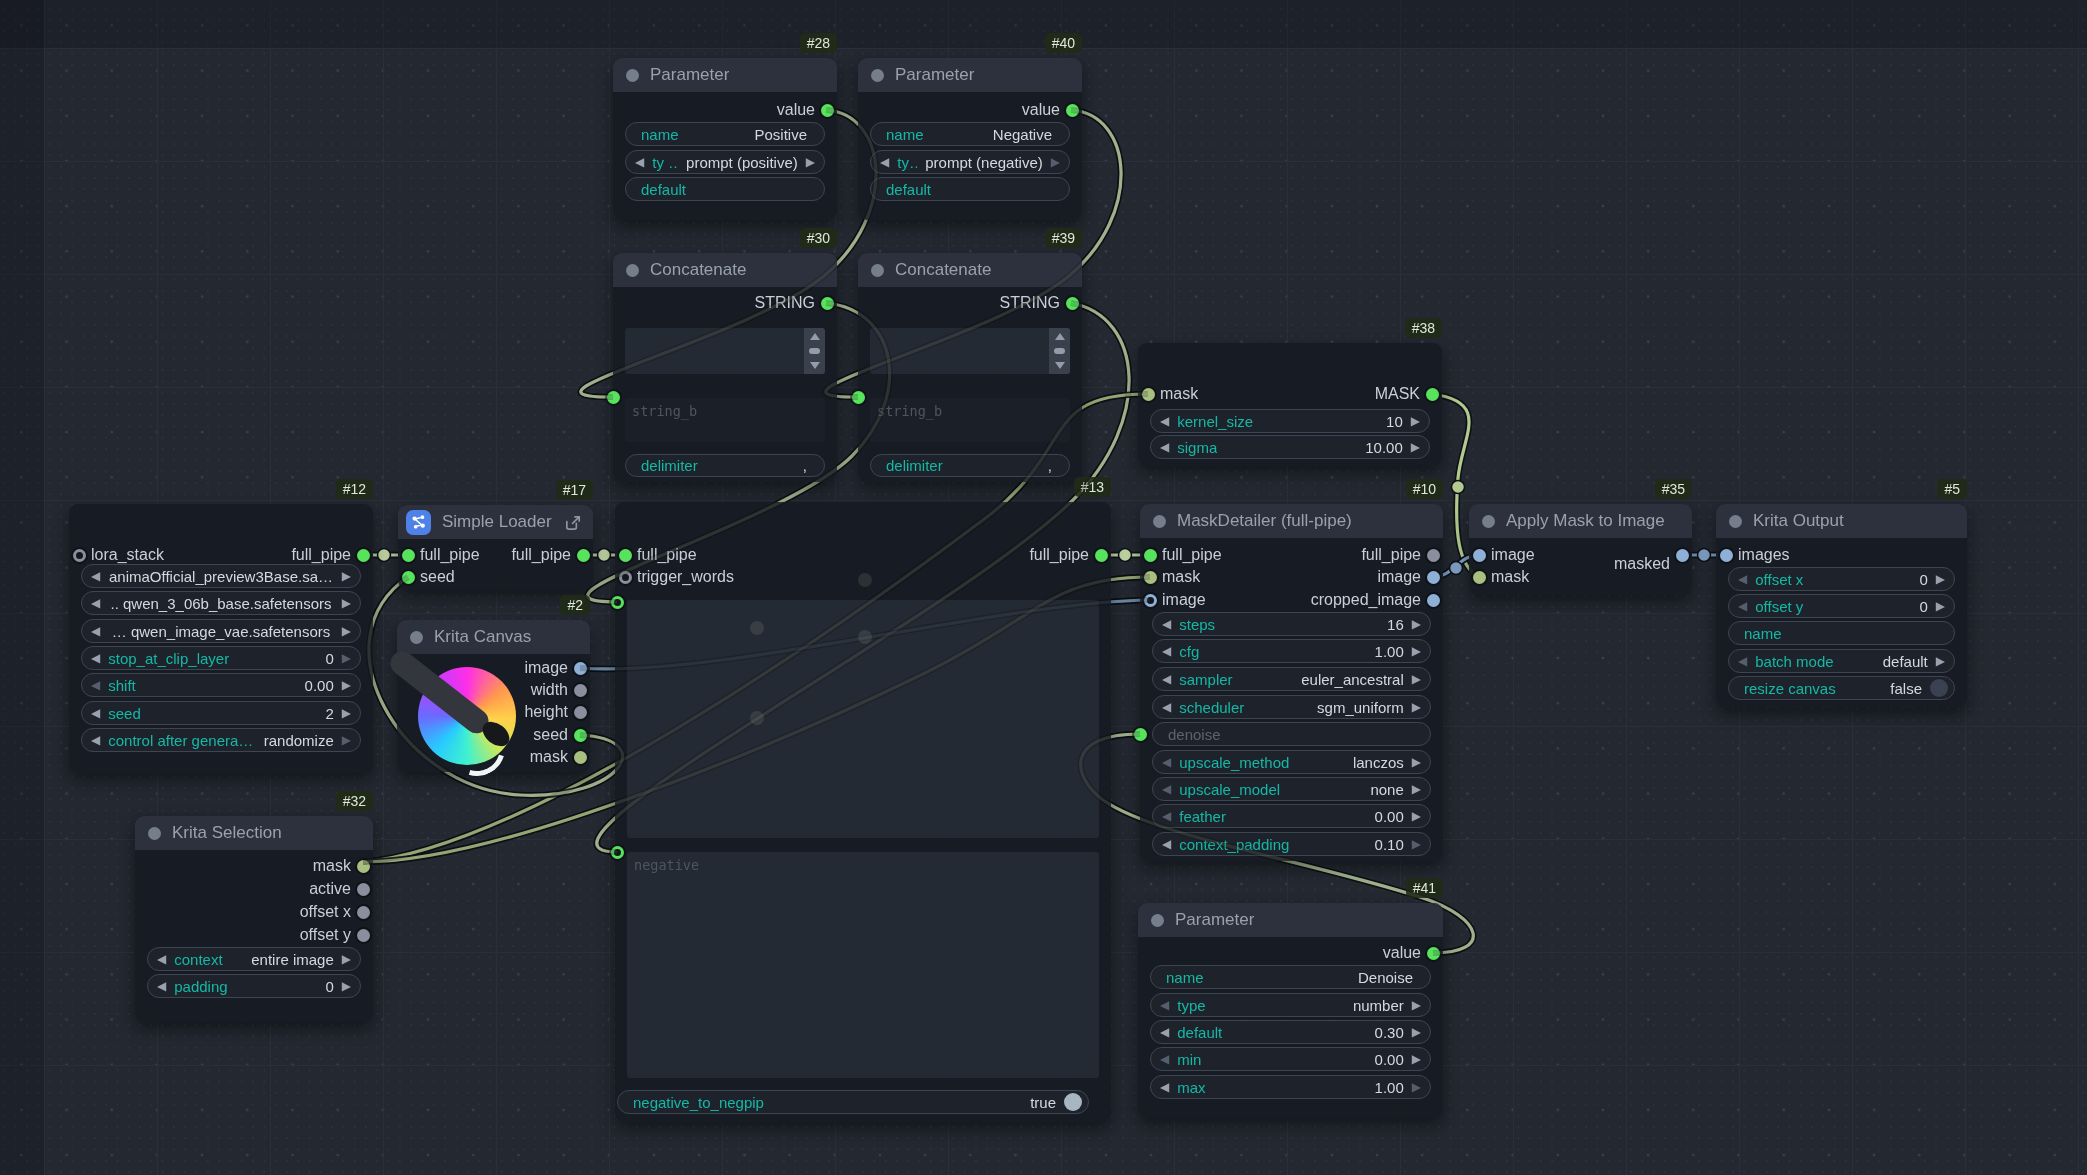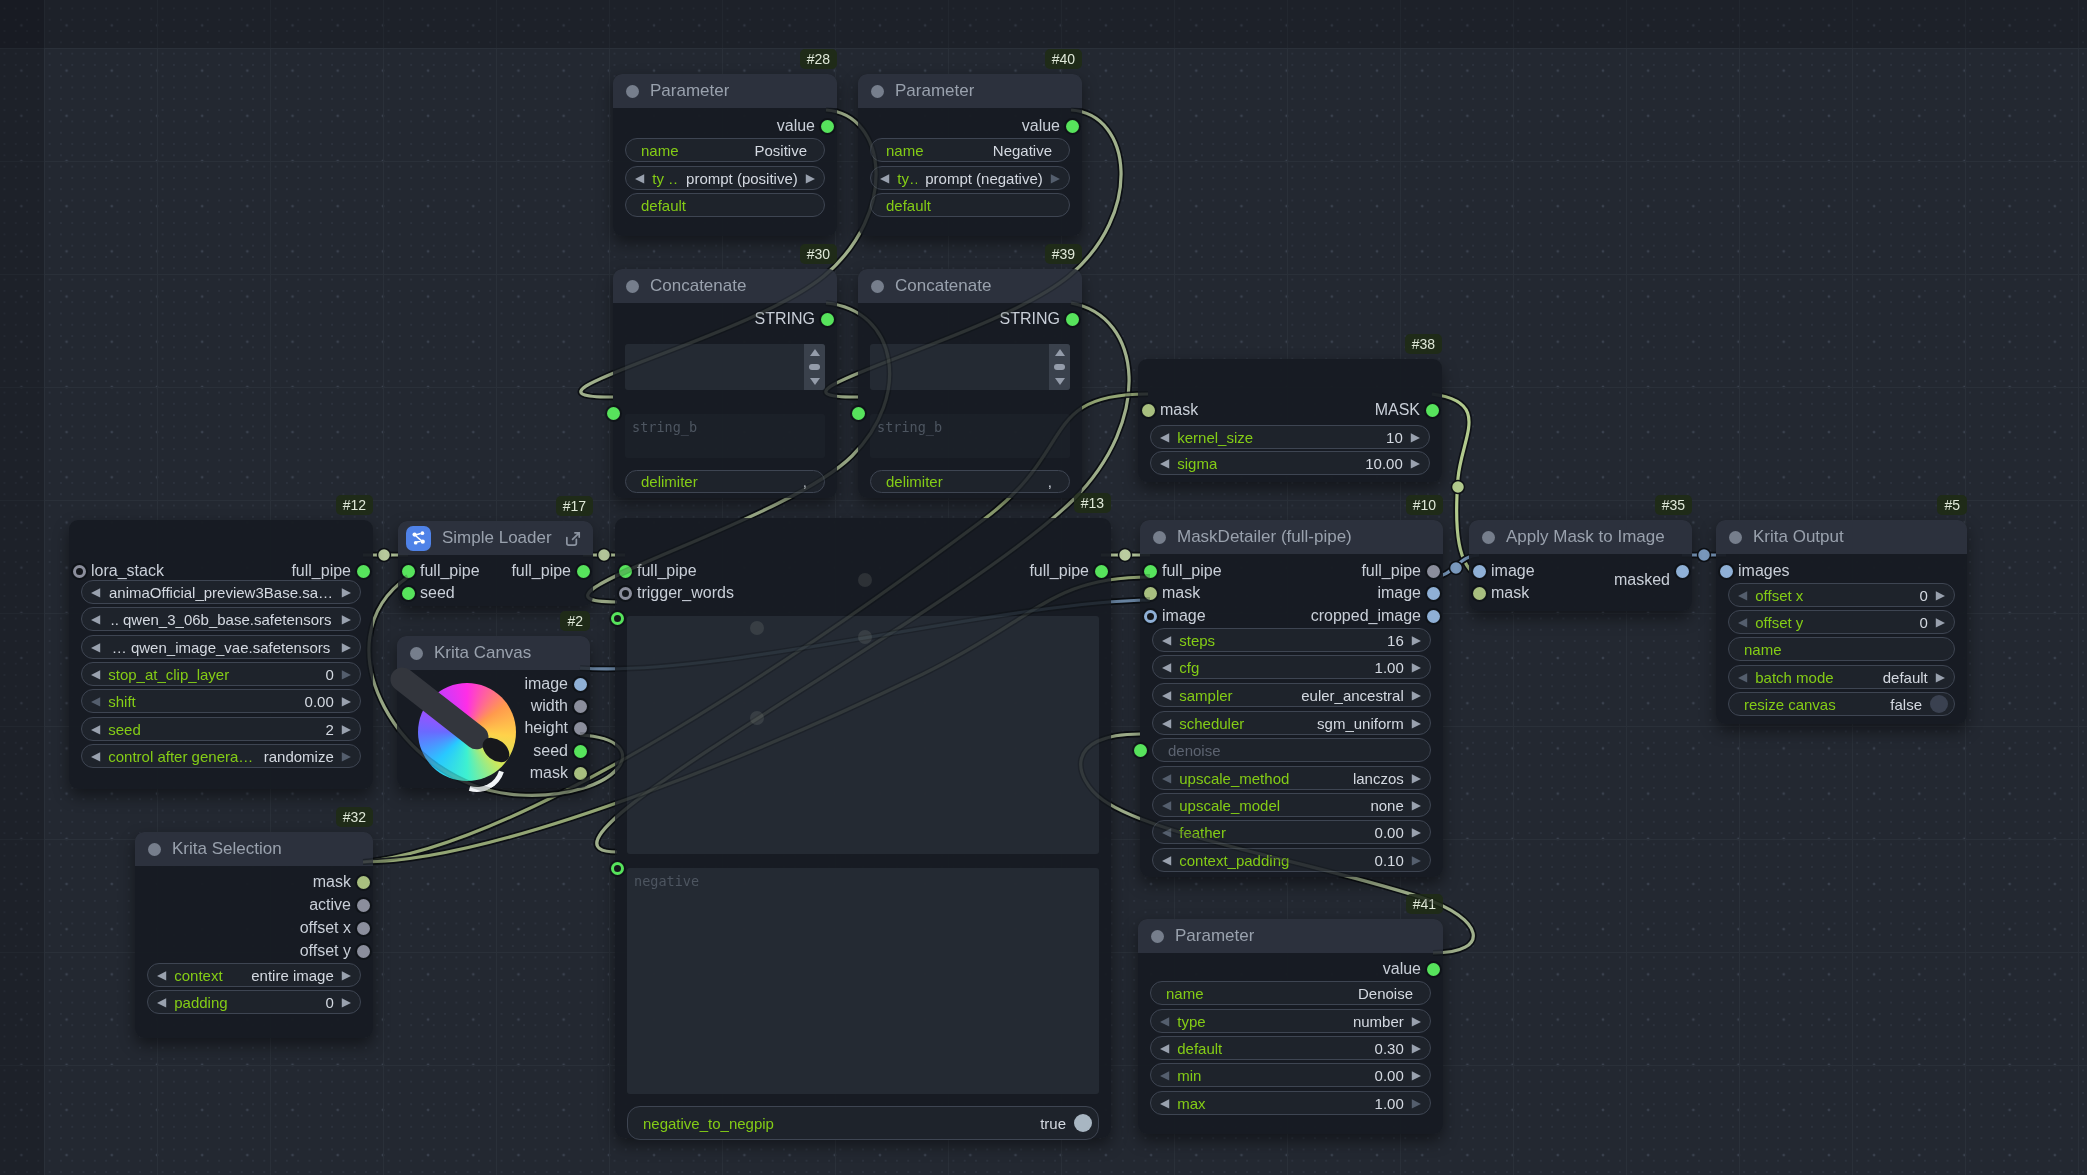--- a/index.html
+++ b/index.html
@@ -14,21 +14,21 @@
       radial-gradient(circle,#2c323d 1.1px, transparent 1.3px);
     background-size:113px 113px,113px 113px,45.2px 45.2px,11.3px 11.3px;
     background-position:44px 48px,44px 48px,44px 48px,44px 48px;}
   #edge-top{position:absolute;left:0;top:0;width:100%;height:48px;background:rgba(8,10,14,.22);z-index:0;}
   #edge-left{position:absolute;left:0;top:0;width:44px;height:100%;background:rgba(8,10,14,.22);z-index:0;}
   svg.layer{position:absolute;left:0;top:0;z-index:1;pointer-events:none;}
   svg#ghost-svg{z-index:3;}
   #nodes{position:absolute;inset:0;z-index:2;}
   
   .node{position:absolute;background:rgba(23,27,34,.96);border-radius:9px;
-    box-shadow:0 7px 16px rgba(0,0,0,.45);margin-top:16px;}
+    box-shadow:0 7px 16px rgba(0,0,0,.45);}
   .nheader{position:absolute;left:0;top:0;right:0;height:34px;background:rgba(45,51,62,.97);
     border-radius:9px 9px 0 0;display:flex;align-items:center;}
   .hdot{width:13px;height:13px;border-radius:50%;background:#767e8c;margin-left:13px;flex:0 0 auto;}
   .ntitle{color:#99a1ad;font-size:17px;margin-left:11px;white-space:nowrap;overflow:hidden;}
   .badge{position:absolute;right:0;top:-25px;background:#1f2b18;color:#dfe8d8;font-size:14px;
     padding:2px 7px;border-radius:5px;line-height:16px;}
   .npicon{width:25px;height:25px;border-radius:7px;background:#4f82e8;margin-left:8px;flex:0 0 auto;
     display:flex;align-items:center;justify-content:center;}
   .expand{margin-left:auto;margin-right:10px;flex:0 0 auto;display:flex;}
   
@@ -36,21 +36,21 @@
   .slot-label.in{left:22px;} .slot-label.out{right:22px;text-align:right;}
   .sdot{position:absolute;width:13px;height:13px;border-radius:50%;box-sizing:border-box;
     box-shadow:0 0 0 2px rgba(10,13,17,.55);}
   .sdot.ring{background:#14171c;border:3.5px solid;}
   
   .widget{position:absolute;box-sizing:border-box;background:rgba(31,36,45,.92);
     border:1px solid #3e4552;border-radius:13px;display:flex;align-items:center;
     font-size:15px;padding:0 9px;color:#d4d9e1;}
   .warr{font-size:12px;color:#99a1ae;flex:0 0 auto;line-height:1;}
   .warr.dim{color:#545e6d;}
-  .wlabel{color:#84cc16;margin:0 8px;white-space:nowrap;overflow:hidden;}
+  .wlabel{color:#14b8a6;margin:0 8px;white-space:nowrap;overflow:hidden;}
   .wlabel.nolr{margin-left:6px;}
   .wvalue{margin-left:auto;margin-right:8px;white-space:nowrap;color:#d4d9e1;}
   .wcenter{flex:1;text-align:center;white-space:nowrap;overflow:hidden;color:#d4d9e1;margin:0 4px;}
   .widget.disabled{color:#5c6370;} .widget.disabled .wlabel{color:#5c6370;}
   .tog{width:18px;height:18px;border-radius:50%;flex:0 0 auto;margin-right:-3px;}
   .tog.on{background:#a8b6c2;} .tog.off{background:#3a4150;}
   
   .ta{position:absolute;background:rgba(45,51,62,.62);border-radius:3px;}
   .ta.dark{background:rgba(30,35,43,.75);}
   .ta .ph{position:absolute;left:7px;top:5px;font-family:"DejaVu Sans Mono",monospace;
@@ -335,21 +335,21 @@
         <div class="slot-label in" style="top: 67px;">trigger_words</div>
         <div class="sdot ring" style="left: 3.5px; top: 68.5px; border-color: rgb(139, 142, 156);"></div>
         <div class="sdot ring" style="left: -4.5px; top: 93.5px; border-color: rgb(87, 227, 92);"></div>
         <div class="sdot ring" style="left: -4.5px; top: 343.5px; border-color: rgb(87, 227, 92);"></div>
         <div class="slot-label out" style="top: 45px;">full_pipe</div>
         <div class="sdot" style="left: 479.5px; top: 46.5px; background: rgb(87, 227, 92);"></div>
         <div class="ta" style="left: 12px; top: 98px; width: 472px; height: 238px;"></div>
         <div class="ta" style="left: 12px; top: 350px; width: 472px; height: 226px;">
           <div class="ph">negative</div>
         </div>
-        <div class="widget" style="left: 12px; top: 588px; width: 472px; height: 34px;">
+        <div class="widget" style="left: 2px; top: 588px; width: 472px; height: 24px;">
           <div class="wlabel nolr">negative_to_negpip</div>
           <div class="wvalue" style="margin-right: 8px;">true</div>
           <div class="tog on"></div>
         </div>
       </div>
       <div class="node" style="left: 1140px; top: 504px; width: 303px; height: 357px;">
         <div class="badge">#10</div>
         <div class="nheader">
           <div class="hdot"></div>
           <div class="ntitle">MaskDetailer (full-pipe)</div>

